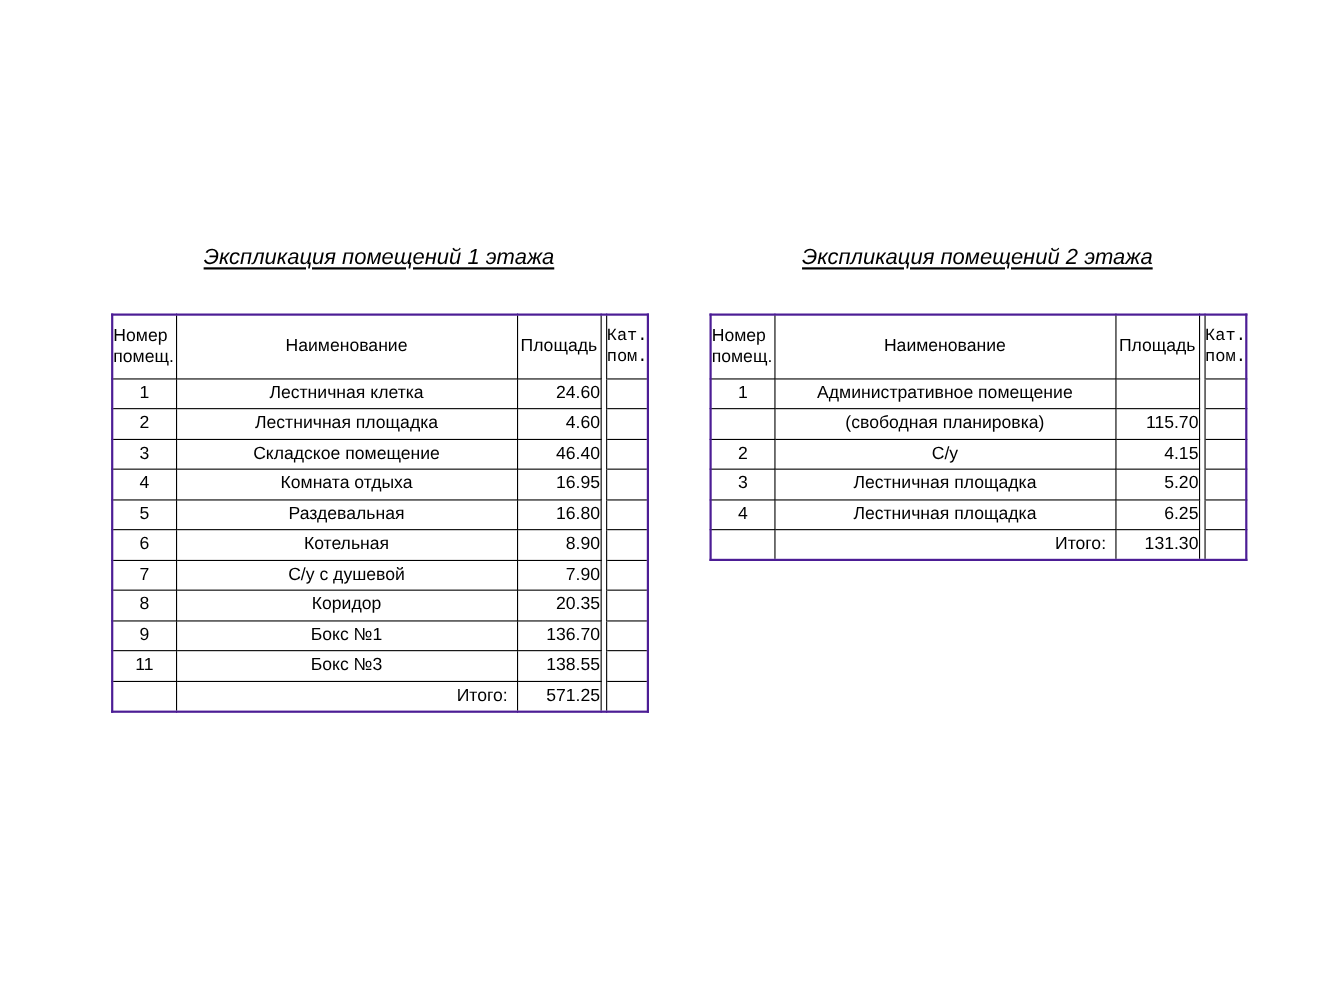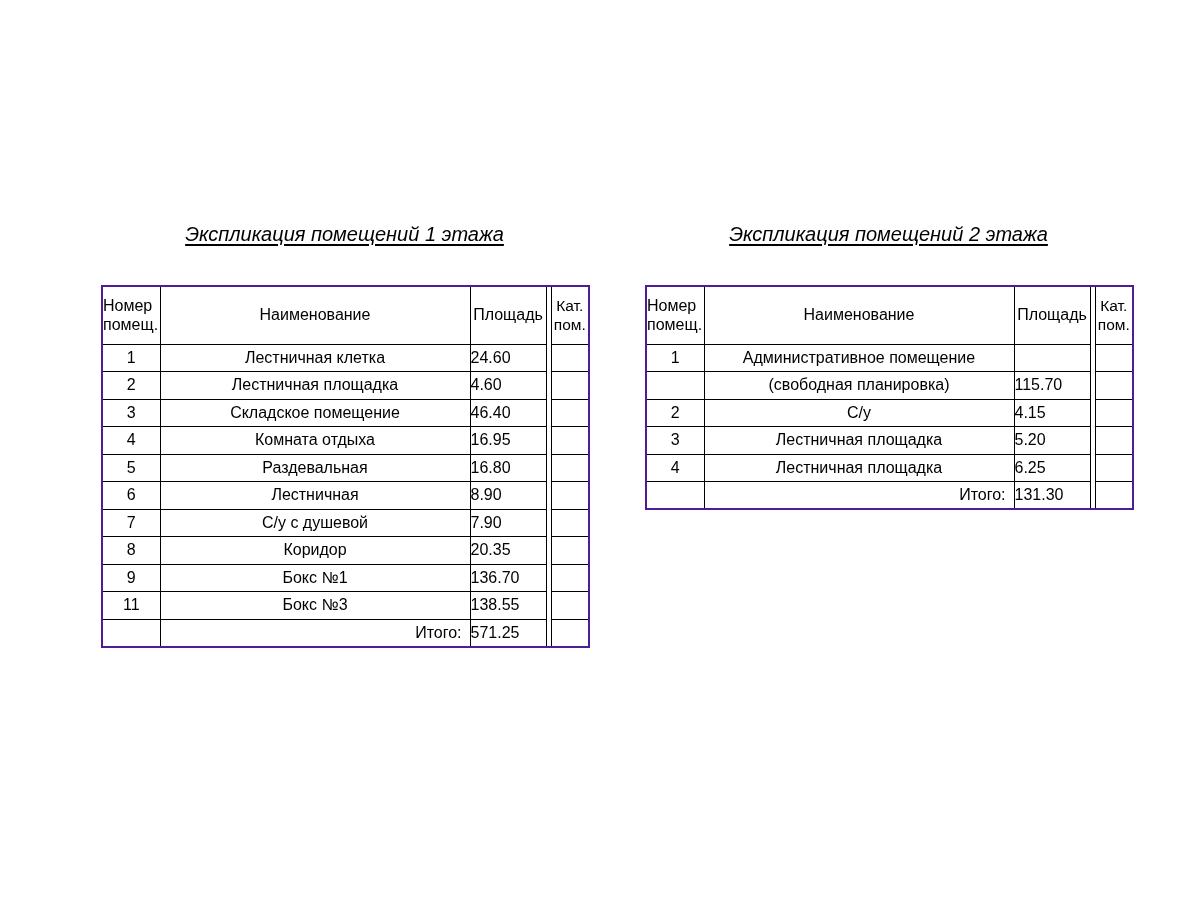--- a/index.html
+++ b/index.html
@@ -40,26 +40,26 @@
   table.expl { border: 2px solid #4c1d95; }
   table.expl td, table.expl th { border: 1.5px solid #000; padding: 0; font-weight: normal; vertical-align: middle; overflow: visible; }
   table.expl td.gap, table.expl th.gap { border-top: none; border-bottom: none; }
 
   tr.hdr { height: 58px; }
   tr.row { height: 27.5px; }
 
   th.h-num { text-align: left; padding-left: 3px; line-height: 19px; }
   th.h-name { text-align: center; }
   th.h-area { text-align: center; }
-  th.h-cat { text-align: center; padding-left: 1px; line-height: 19px; font-size: 15.5px; white-space: nowrap; }
+  th.h-cat { text-align: center; padding-left: 1px; line-height: 19px; font-size: 15.5px; white-space: nowrap; font-family: Liberation Mono, monospace; }
 
   td.c-num  { text-align: center; }
   td.c-name { text-align: center; padding-left: 10px; white-space: nowrap; }
   td.c-name.total { text-align: right; padding-left: 0; padding-right: 8px; }
-  td.c-area { text-align: left; }
+  td.c-area { text-align: right; }
 </style>
 </head>
 <body>
 
 <div class="sheet">
 
   <div class="table-title" id="title1">Экспликация помещений 1 этажа</div>
   <div class="table-title" id="title2">Экспликация помещений 2 этажа</div>
 
   <table class="expl" id="table1">
@@ -114,21 +114,21 @@
     </tr>
     <tr class="row">
       <td class="c-num">5</td>
       <td class="c-name">Раздевальная</td>
       <td class="c-area">16.80</td>
       <td class="gap"></td>
       <td></td>
     </tr>
     <tr class="row">
       <td class="c-num">6</td>
-      <td class="c-name">Лестничная</td>
+      <td class="c-name">Котельная</td>
       <td class="c-area">8.90</td>
       <td class="gap"></td>
       <td></td>
     </tr>
     <tr class="row">
       <td class="c-num">7</td>
       <td class="c-name">С/у с душевой</td>
       <td class="c-area">7.90</td>
       <td class="gap"></td>
       <td></td>

